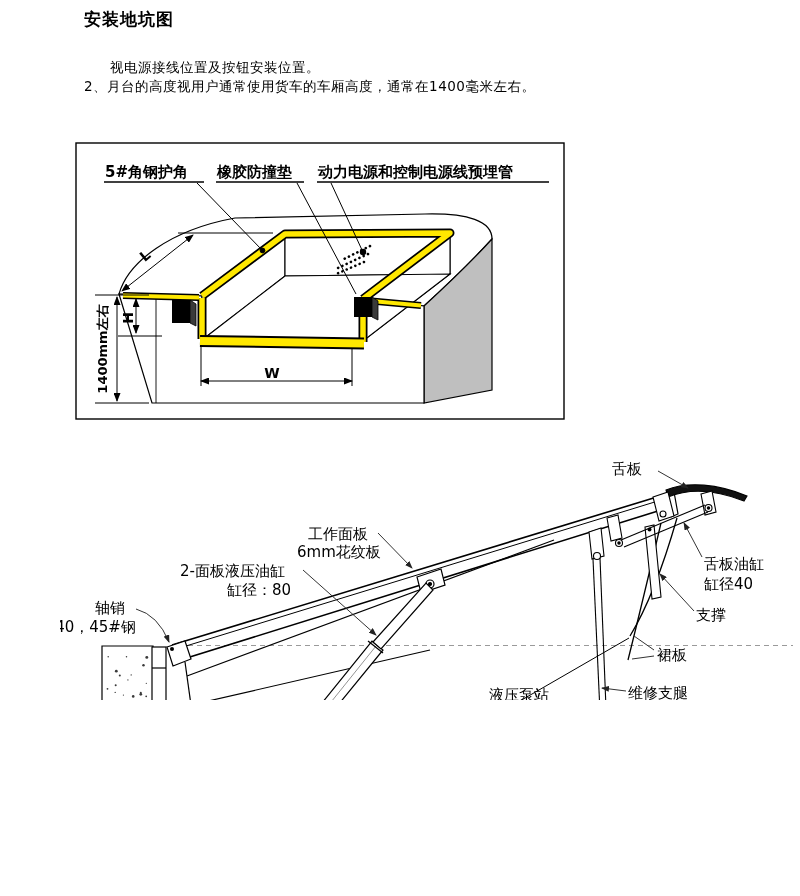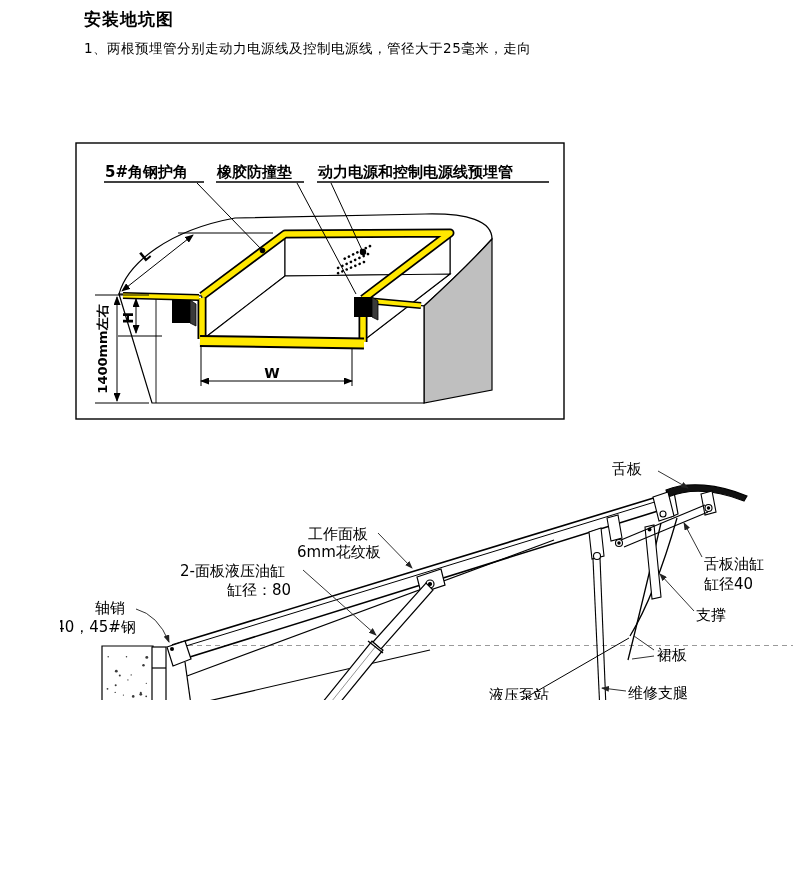--- a/index.html
+++ b/index.html
@@ -13,21 +13,22 @@
   .lbl{font-size:15px;}
   .lbl-b{font-size:15px;font-weight:700;}
   .dim{font-size:14px;font-weight:700;}
 </style>
 </head>
 <body>
 
 <div id="canvas">
 
   <div class="abs" id="doc-title">安装地坑图</div>
-  <div class="abs note" style="top:40px">1、两根预埋管分别走动力电源线及控制电源线，管径大于25毫米，走向</div>
+  <div class="abs note indent" style="top:59px">视电源接线位置及按钮安装位置。</div>
+  <div class="abs note" style="top:78px">2、月台的高度视用户通常使用货车的车厢高度，通常在1400毫米左右。</div>
 
   <svg class="abs" style="left:75px;top:142px" width="491" height="279" viewBox="75 142 491 279">
     <defs>
       <marker id="ua-e" markerWidth="9" markerHeight="7" refX="8" refY="3.5" orient="auto">
         <path d="M0,0 L9,3.5 L0,7 Z" fill="#000"></path>
       </marker>
       <marker id="ua-s" markerWidth="9" markerHeight="7" refX="1" refY="3.5" orient="auto">
         <path d="M9,0 L0,3.5 L9,7 Z" fill="#000"></path>
       </marker>
     </defs>

